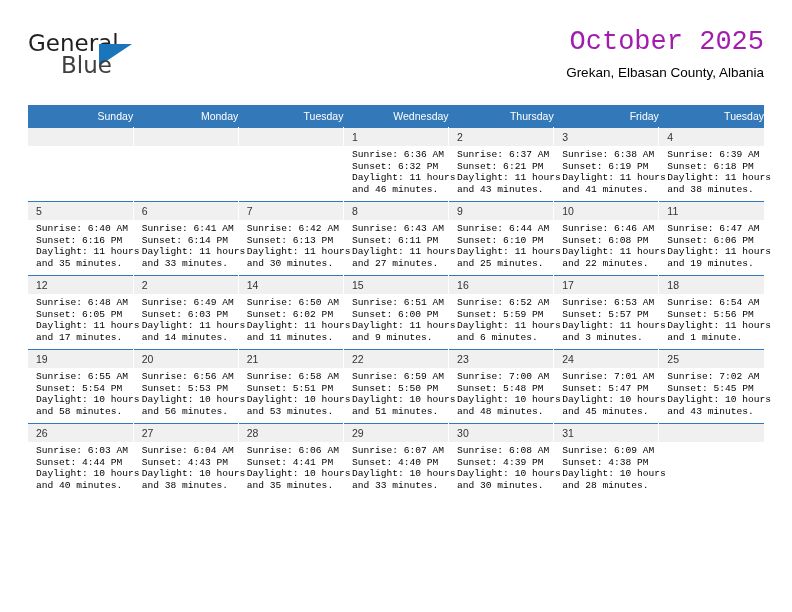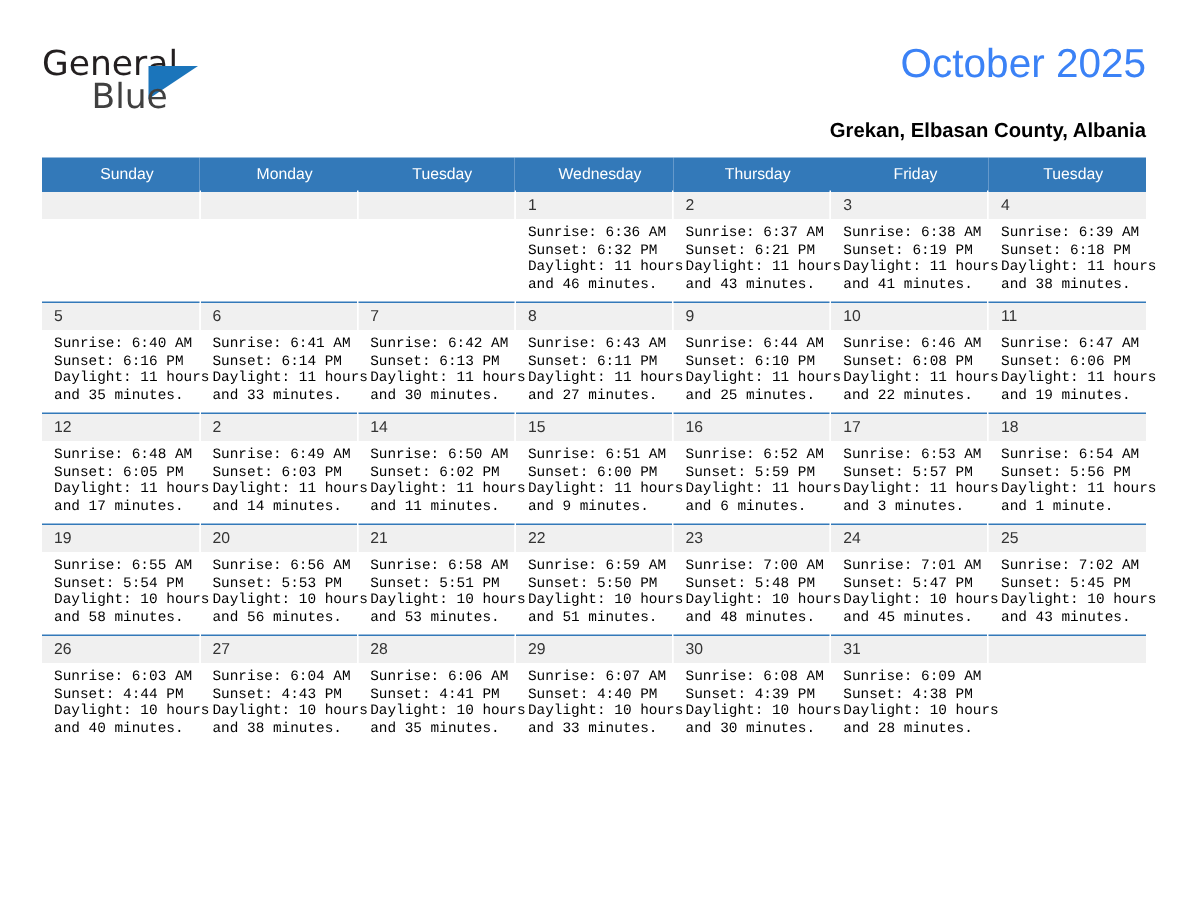--- a/index.html
+++ b/index.html
@@ -67,50 +67,50 @@
 
   .title-block {
     position: absolute;
     right: 0;
     top: 0;
     text-align: right;
   }
   .cal-title {
     font-size: 27px;
     font-weight: 400;
-    color: #3b82f6;
+    color: #a21caf;
     line-height: 32px;
     white-space: nowrap;
-    font-family: Liberation Sans, sans-serif;
+    font-family: Liberation Mono, monospace;
   }
   .cal-subtitle {
-    margin-top: 21px;
+    margin-top: 7px;
     font-size: 13.5px;
-    font-weight: 700;
+    font-weight: 400;
     color: #000;
     line-height: 16px;
     white-space: nowrap;
     font-family: "Liberation Sans", sans-serif;
   }
 
   
   .calendar {
     position: absolute;
     left: 28px;
     top: 105px;
     width: 736px;
     border-collapse: collapse;
     table-layout: fixed;
   }
   .calendar th {
     background: #3379b9;
     color: #ffffff;
     font-size: 10.5px;
     font-weight: normal;
-    text-align: center;
+    text-align: right;
     padding: 5px 0 5px 8px;
     height: 11px;
     border: none;
     font-family: "Liberation Sans", sans-serif;
   }
   .calendar td {
     width: 105.14px;
     height: 73px;
     vertical-align: top;
     padding: 0;

